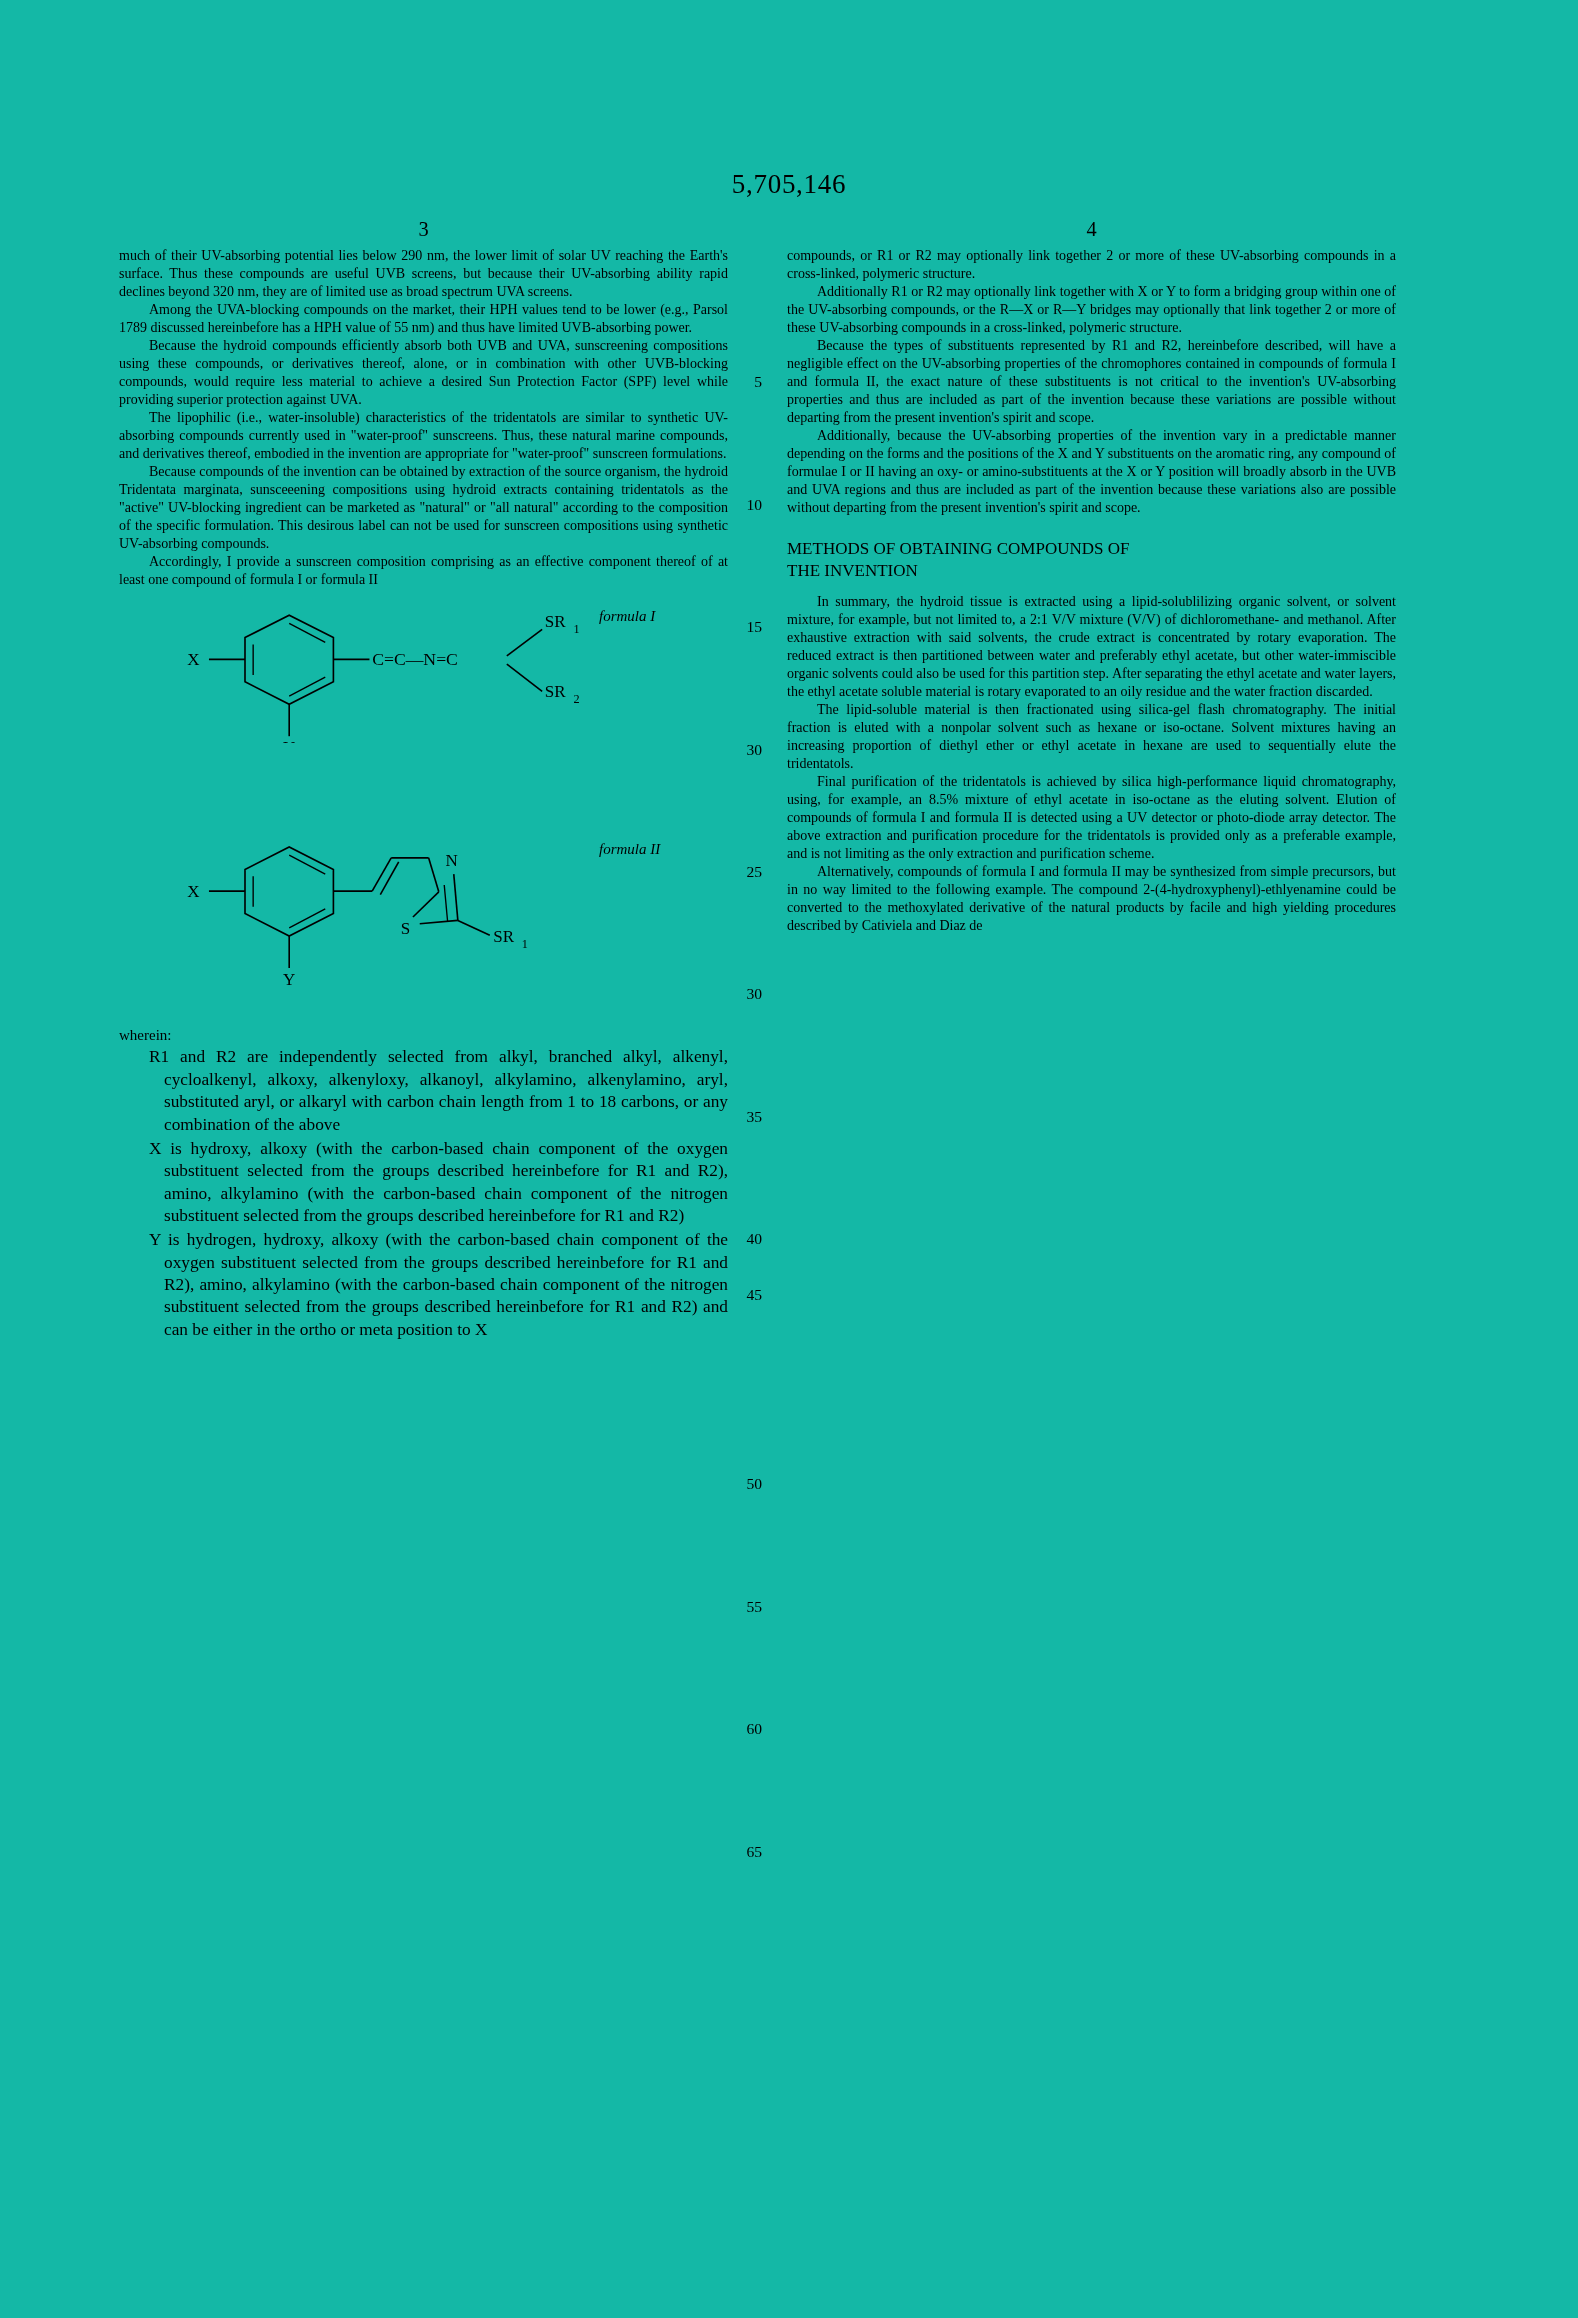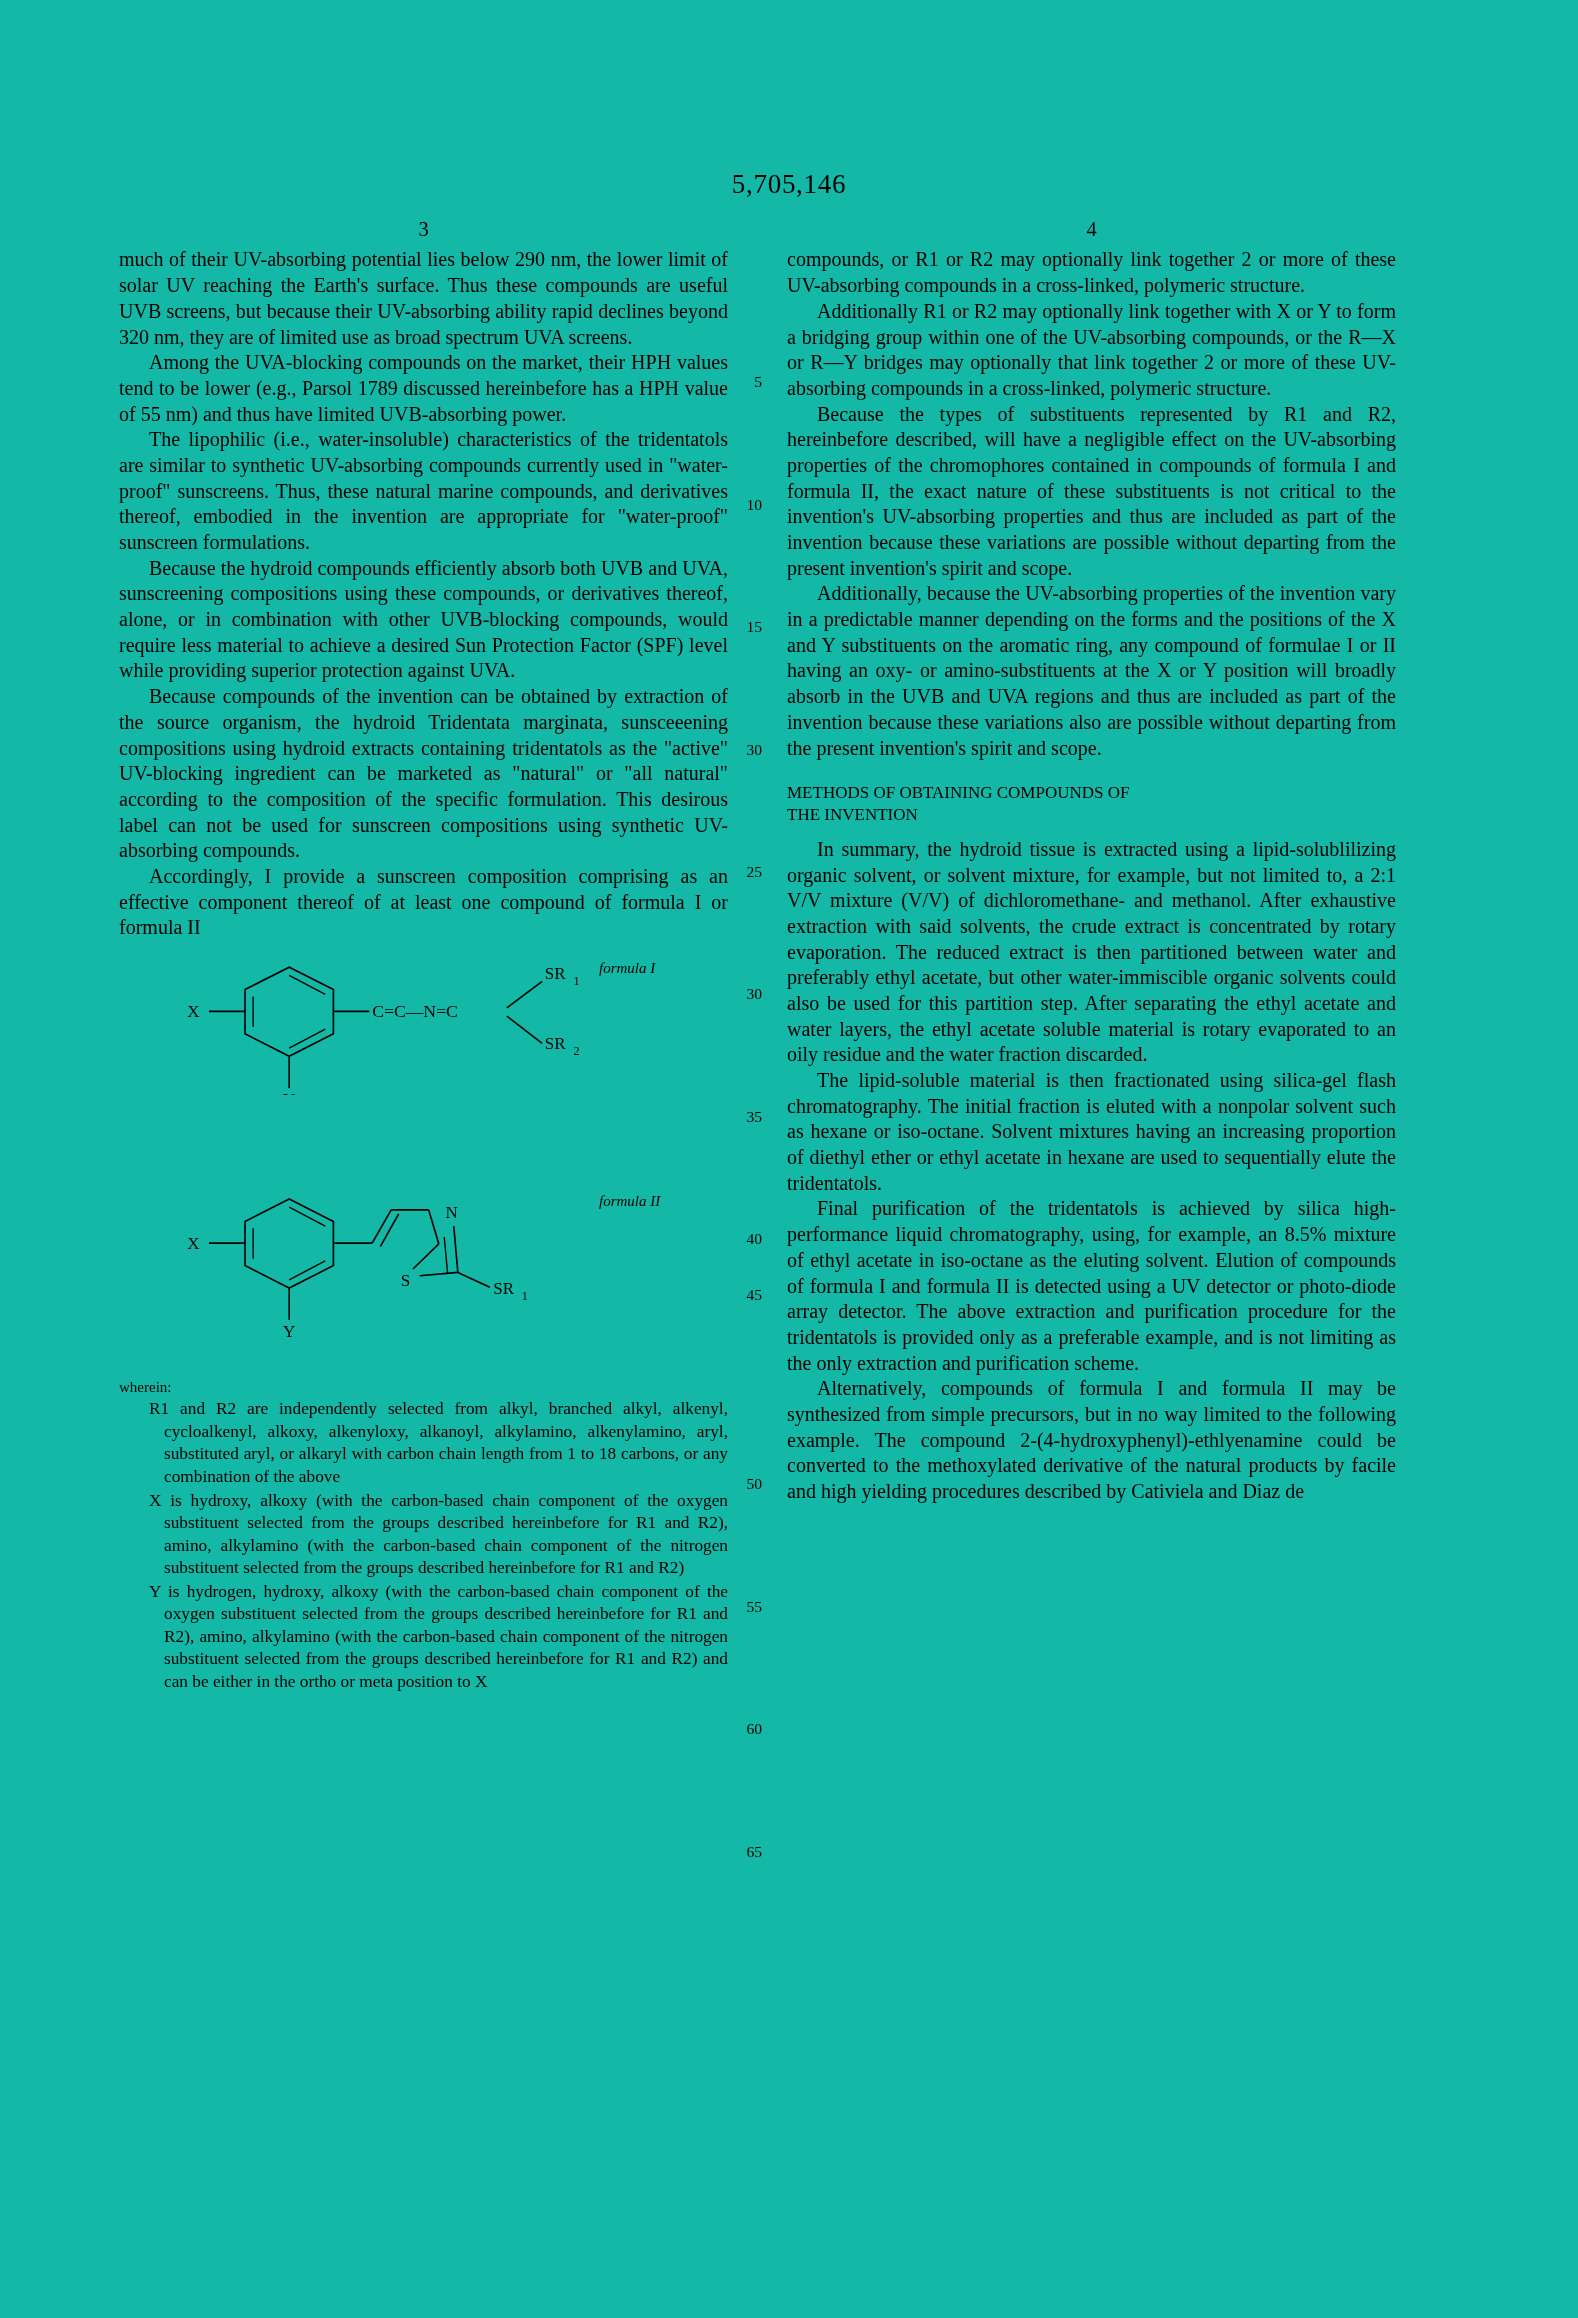--- a/index.html
+++ b/index.html
@@ -37,21 +37,21 @@
   .col {
     width: 609px;
     position: relative;
   }
   .col-number {
     text-align: center;
     font-size: 20.4px;
     margin-bottom: 6.8px;
   }
   p.body {
-    font-size: 20px;
+    font-size: 14px;
     line-height: 1.285;
     text-align: justify;
     margin: 0;
     text-indent: 30px;
     hyphens: auto;
   }
   p.body.noindent { text-indent: 0; }
 
   
   .linenum {
@@ -125,22 +125,22 @@
       <div class="linenum" style="top:890px">35</div>
       <div class="linenum" style="top:1012px">40</div>
       <div class="linenum" style="top:1068px">45</div>
       <div class="linenum" style="top:1257px">50</div>
       <div class="linenum" style="top:1380px">55</div>
       <div class="linenum" style="top:1502px">60</div>
       <div class="linenum" style="top:1625px">65</div>
 
       <p class="body noindent">much of their UV-absorbing potential lies below 290 nm, the lower limit of solar UV reaching the Earth's surface. Thus these compounds are useful UVB screens, but because their UV-absorbing ability rapid declines beyond 320 nm, they are of limited use as broad spectrum UVA screens.</p>
       <p class="body">Among the UVA-blocking compounds on the market, their HPH values tend to be lower (e.g., Parsol 1789 discussed hereinbefore has a HPH value of 55 nm) and thus have limited UVB-absorbing power.</p>
+      <p class="body">Because the hydroid compounds efficiently absorb both UVB and UVA, sunscreening compositions using these compounds, or derivatives thereof, alone, or in combination with other UVB-blocking compounds, would require less material to achieve a desired Sun Protection Factor (SPF) level while providing superior protection against UVA.</p>
       <p class="body">The lipophilic (i.e., water-insoluble) characteristics of the tridentatols are similar to synthetic UV-absorbing compounds currently used in "water-proof" sunscreens. Thus, these natural marine compounds, and derivatives thereof, embodied in the invention are appropriate for "water-proof" sunscreen formulations.</p>
-      <p class="body">Because the hydroid compounds efficiently absorb both UVB and UVA, sunscreening compositions using these compounds, or derivatives thereof, alone, or in combination with other UVB-blocking compounds, would require less material to achieve a desired Sun Protection Factor (SPF) level while providing superior protection against UVA.</p>
       <p class="body">Because compounds of the invention can be obtained by extraction of the source organism, the hydroid Tridentata marginata, sunsceeening compositions using hydroid extracts containing tridentatols as the "active" UV-blocking ingredient can be marketed as "natural" or "all natural" according to the composition of the specific formulation. This desirous label can not be used for sunscreen compositions using synthetic UV-absorbing compounds.</p>
       <p class="body">Accordingly, I provide a sunscreen composition comprising as an effective component thereof of at least one compound of formula I or formula II</p>
 
       <div class="formula-block">
         <svg width="609" height="136" viewBox="0 0 895 200">
 
           <polygon points="185,45 250,12 315,45 315,110 250,143 185,110" fill="none" stroke="#000" stroke-width="2.4"></polygon>
           <line x1="197" y1="55" x2="197" y2="100" stroke="#000" stroke-width="2"></line>
           <line x1="250" y1="24" x2="303" y2="52" stroke="#000" stroke-width="2"></line>
           <line x1="303" y1="103" x2="250" y2="131" stroke="#000" stroke-width="2"></line>

